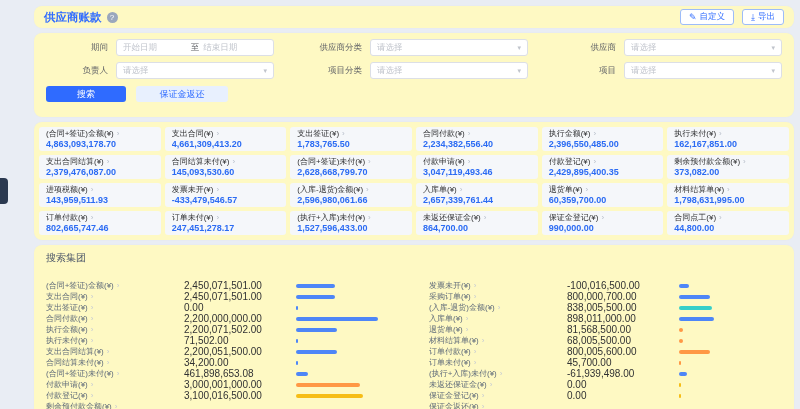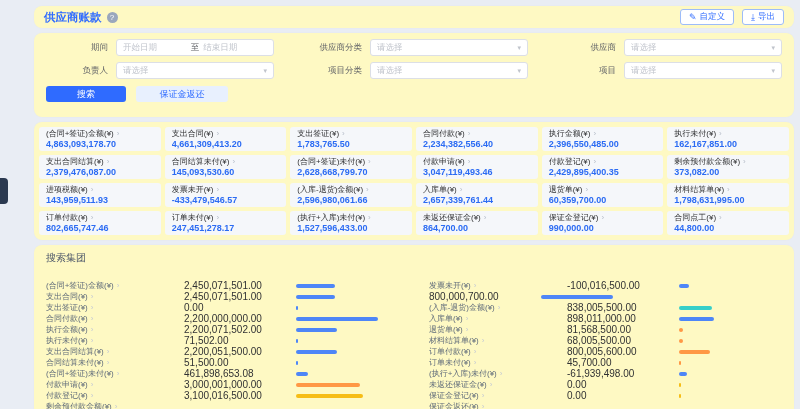--- a/index.html
+++ b/index.html
@@ -303,21 +303,21 @@
           </div>
           <div class="g-row">
             <span class="g-label">支出合同结算(¥)</span>
             <span class="g-value">2,200,051,500.00</span>
             <span class="g-track">
               <span class="g-bar" style="width: 40%; background: rgb(78, 134, 247);"></span>
             </span>
           </div>
           <div class="g-row">
             <span class="g-label">合同结算未付(¥)</span>
-            <span class="g-value">51,500.00</span>
+            <span class="g-value">34,200.00</span>
             <span class="g-track">
               <span class="g-bar" style="width: 2%; background: rgb(78, 134, 247);"></span>
             </span>
           </div>
           <div class="g-row">
             <span class="g-label">(合同+签证)未付(¥)</span>
             <span class="g-value">461,898,653.08</span>
             <span class="g-track">
               <span class="g-bar" style="width: 12%; background: rgb(78, 134, 247);"></span>
             </span>
@@ -342,20 +342,21 @@
         </div>
       <div class="g-col">
           <div class="g-row">
             <span class="g-label">发票未开(¥)</span>
             <span class="g-value">-100,016,500.00</span>
             <span class="g-track">
               <span class="g-bar" style="width: 10%; background: rgb(78, 134, 247);"></span>
             </span>
           </div>
           <div class="g-row">
+            <span class="g-label">采购订单(¥)</span>
             <span class="g-value">800,000,700.00</span>
             <span class="g-track">
               <span class="g-bar" style="width: 30%; background: rgb(78, 134, 247);"></span>
             </span>
           </div>
           <div class="g-row">
             <span class="g-label">(入库-退货)金额(¥)</span>
             <span class="g-value">838,005,500.00</span>
             <span class="g-track">
               <span class="g-bar" style="width: 32%; background: rgb(54, 207, 201);"></span>

